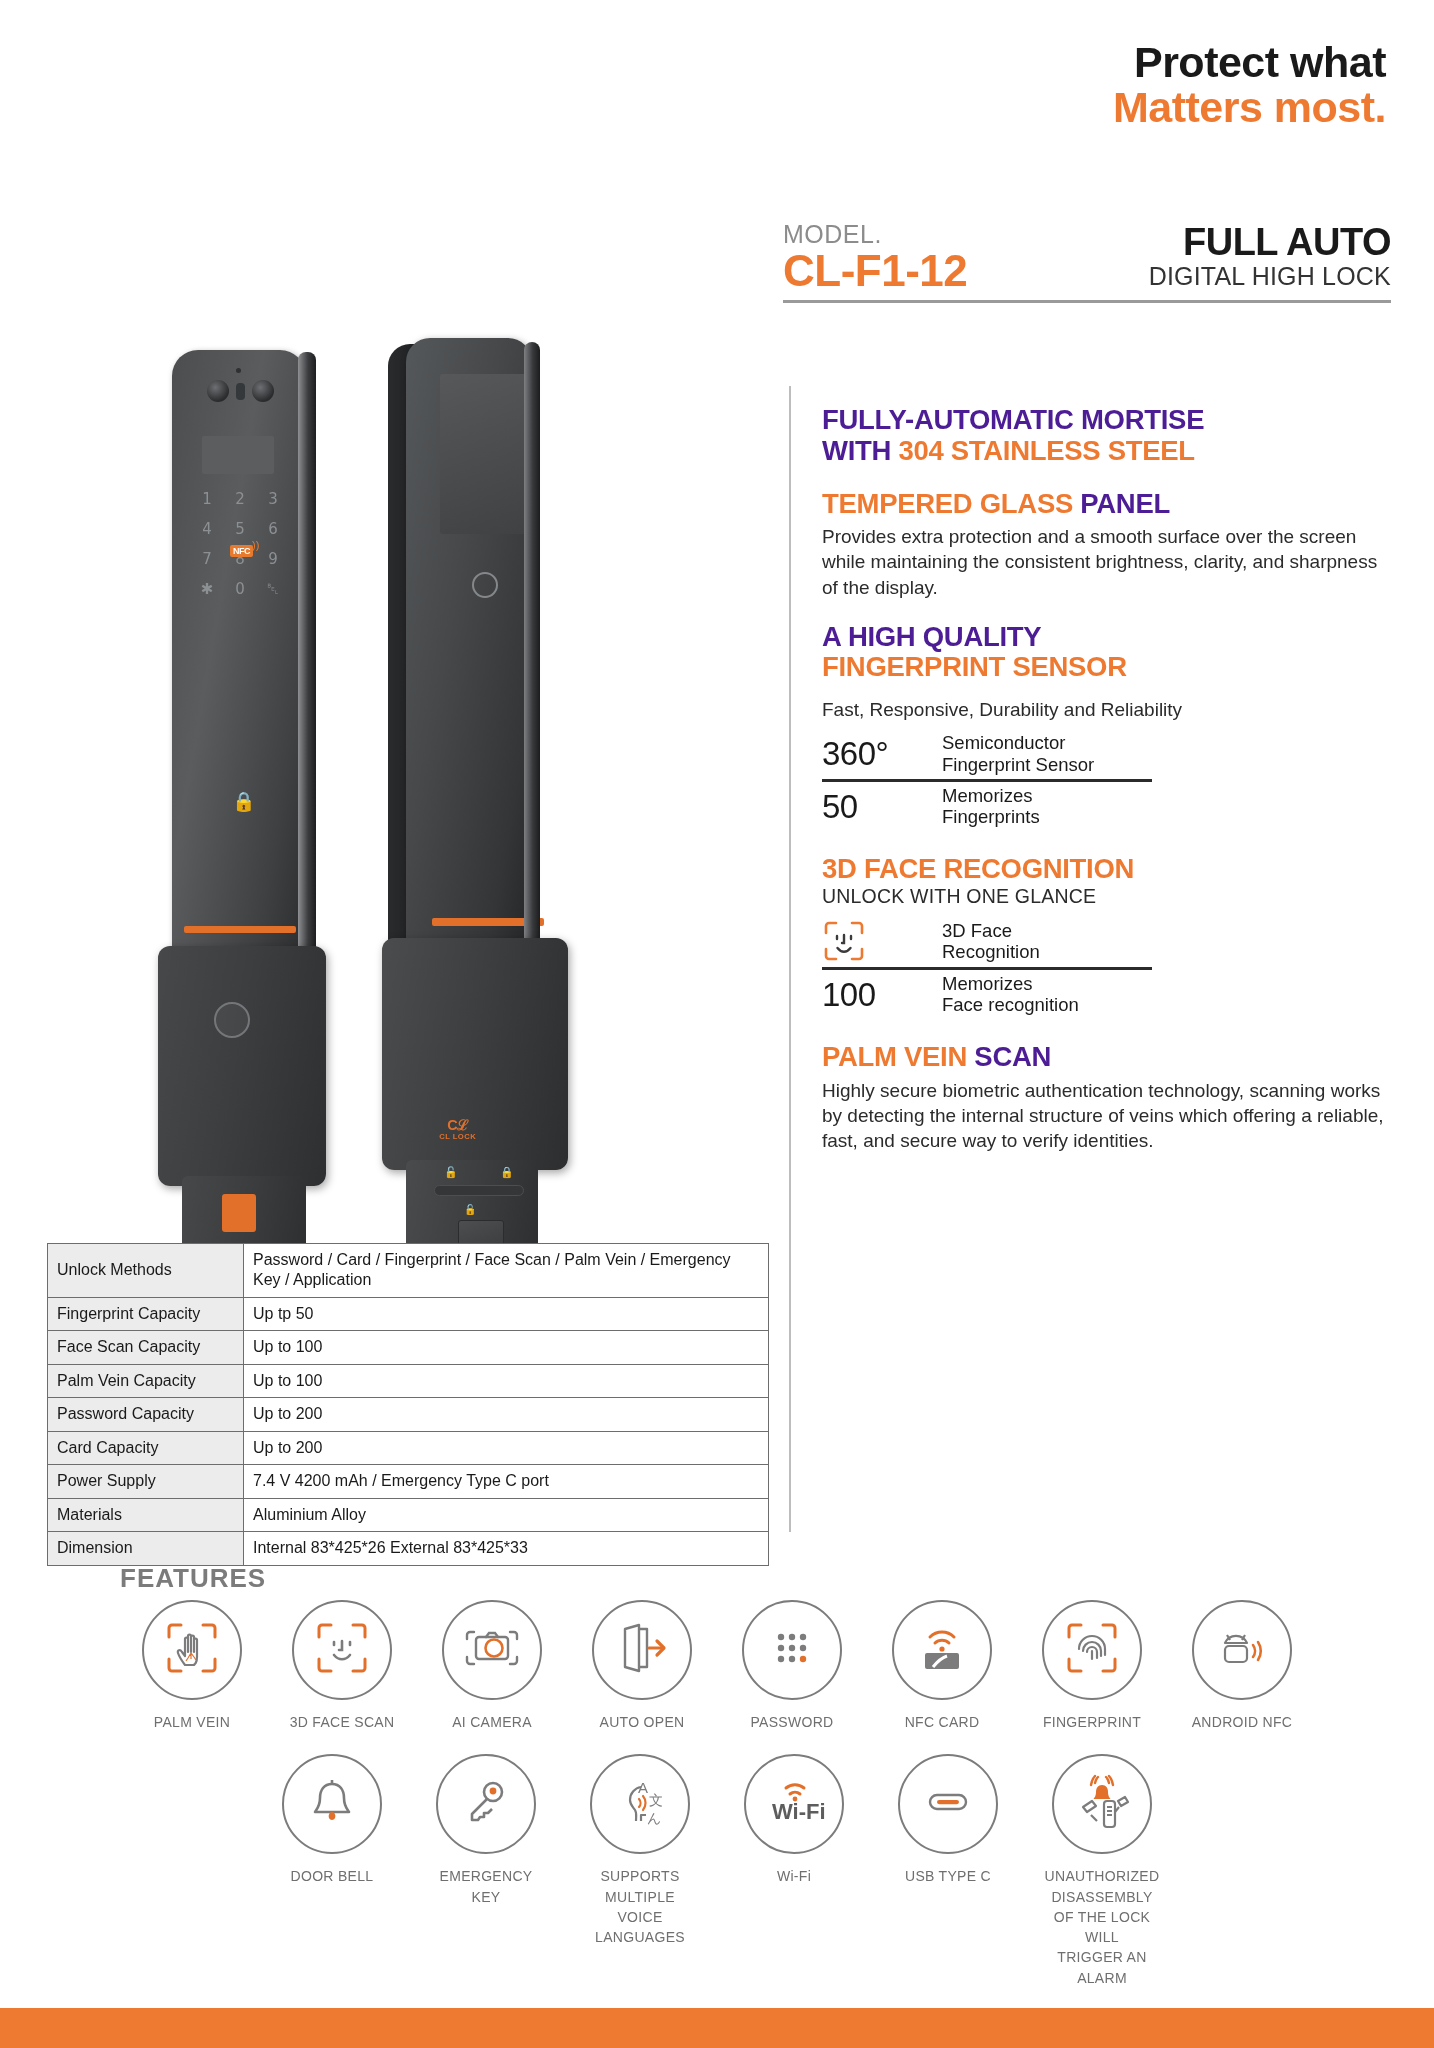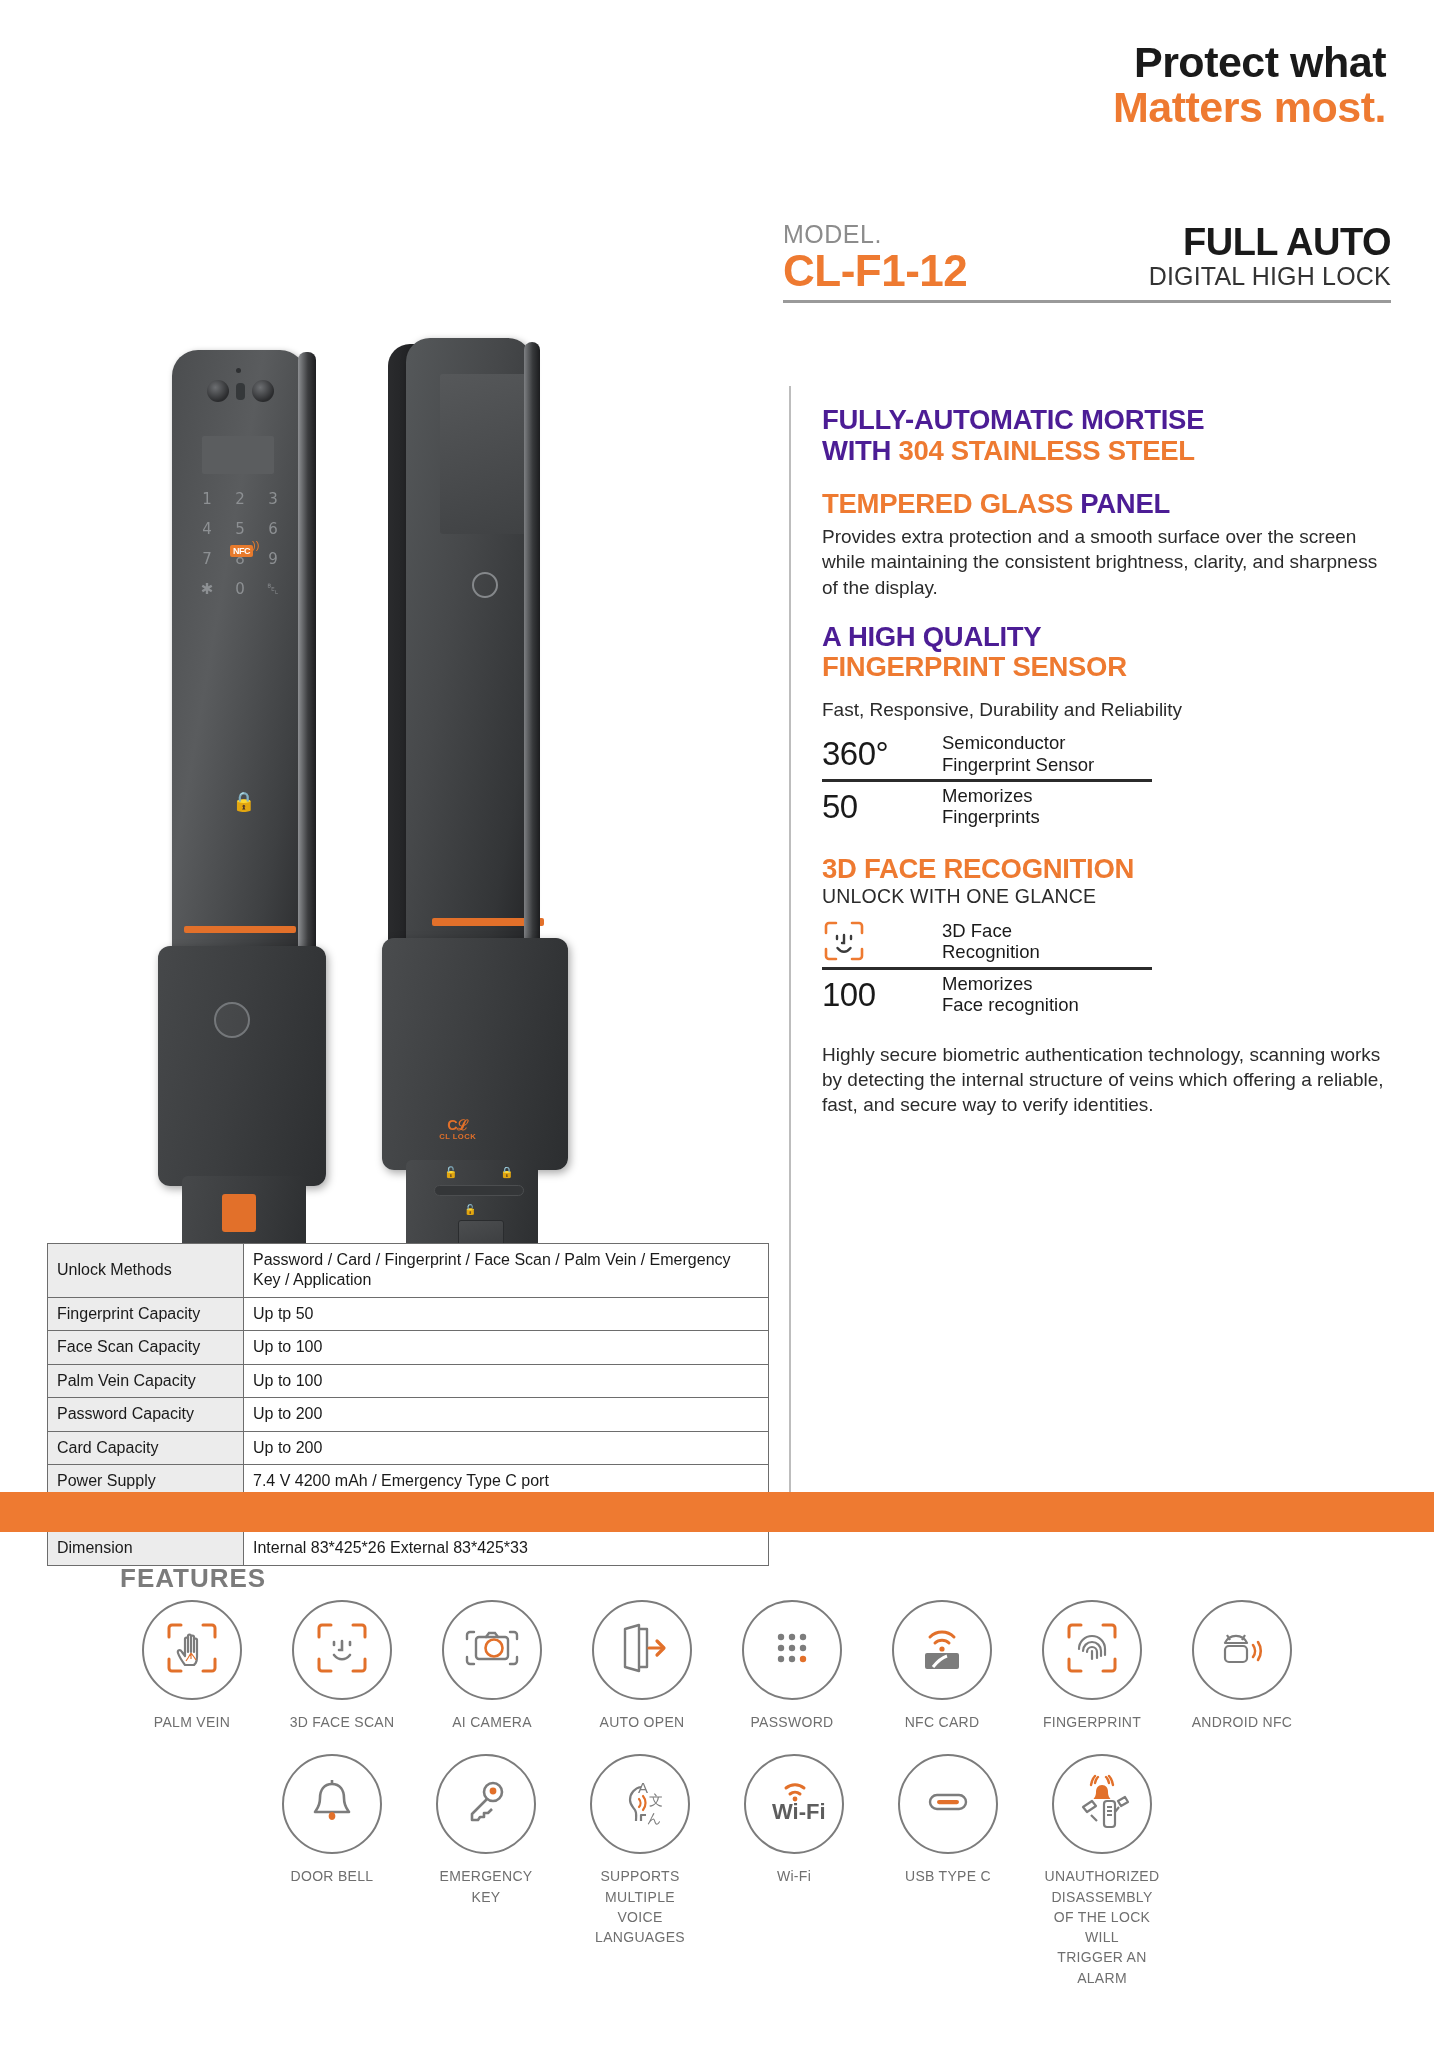--- a/index.html
+++ b/index.html
@@ -4,21 +4,21 @@
 <style>
   * { margin:0; padding:0; box-sizing:border-box; }
   html,body { width:1434px; height:2048px; }
   body {
     font-family:"Liberation Sans", sans-serif;
     background:#ffffff;
     color:#231f20;
     position:relative;
     overflow:hidden;
   }
-  .page { position:relative; width:1434px; height:1532px; background:#fff;border-radius:10px; }
+  .page { position:relative; width:1434px; height:2048px; background:#fff;border-radius:10px; }
 
   
   .hero { position:absolute; right:48px; top:40px; text-align:right; }
   .hero .l1 { font-size:43px; font-weight:bold; letter-spacing:-0.5px; color:#1a1a1a; line-height:1.04; }
   .hero .l2 { font-size:43px; font-weight:bold; letter-spacing:-0.5px; color:#ee7a31; line-height:1.04; }
 
   .model-block { position:absolute; left:783px; top:222px; width:608px; }
   .model-row { display:flex; align-items:flex-end; justify-content:space-between; }
   .model-left { line-height:1; }
   .model-label { font-size:25px; color:#8c8c8c; letter-spacing:0.5px; font-weight:400; margin-bottom:2px; }
@@ -328,20 +328,23 @@
           <div class="num">100</div>
           <div class="txt">
             <div>Memorizes</div>
             <div>Face recognition</div>
           </div>
         </div>
       </div>
     </div>
 
     <div class="sec">
+      <h2>
+        <span class="or">PALM VEIN </span><span class="bk">SCAN</span>
+      </h2>
       <p>Highly secure biometric authentication technology, scanning works by detecting the internal structure of veins which offering a reliable, fast, and secure way to verify identities.</p>
     </div>
 
   </div>
 
   <table class="spectable">
     <tbody>
         <tr>
           <td class="k">Unlock Methods</td>
           <td class="v">Password / Card / Fingerprint / Face Scan / Palm Vein / Emergency Key / Application</td>

